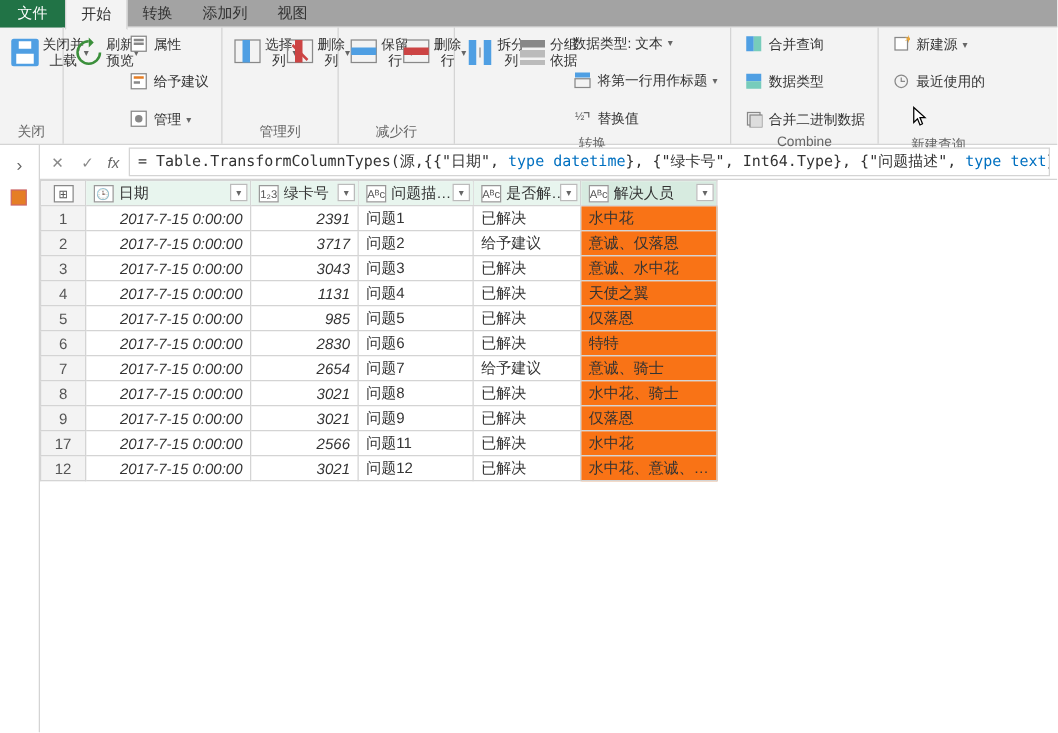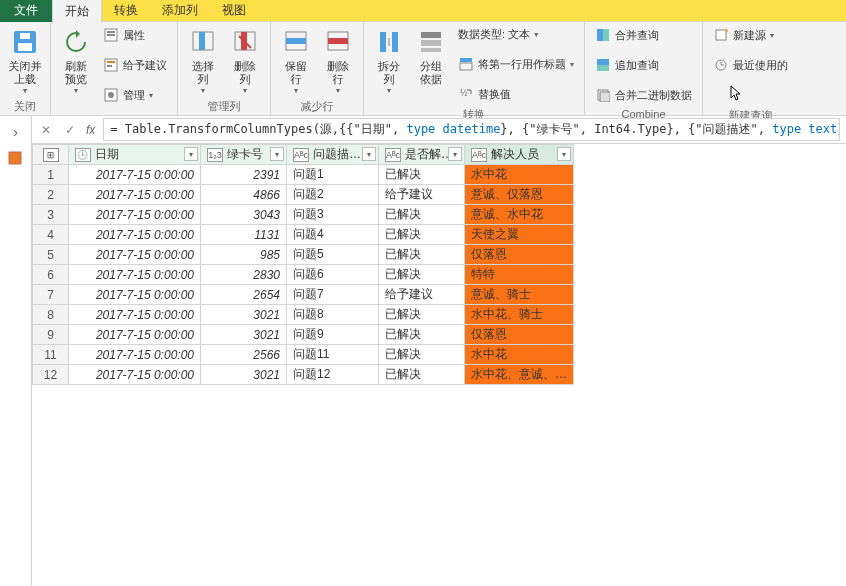--- a/index.html
+++ b/index.html
@@ -1,29 +1,29 @@
 <!DOCTYPE html>
 <html><head>
 <meta charset="utf-8">
 <style>
   * { box-sizing: border-box; margin: 0; padding: 0; }
   body { font-family: "Microsoft YaHei", "Segoe UI", sans-serif; font-size: 12px; background: #fff; color: #333; overflow: hidden; width: 846px; height: 586px; }
 
   
-  .ribbon-tabs { display: flex; align-items: center; height: 22px; background: #fde047; border-bottom: 1px solid #d4d4d4; }
+  .ribbon-tabs { display: flex; align-items: center; height: 22px; background: #a3a3a3; border-bottom: 1px solid #d4d4d4; }
   .ribbon-tab { padding: 3px 12px; font-size: 12px; cursor: pointer; }
   .ribbon-tab.file { background: #217346; color: #fff; padding: 3px 14px; }
   .ribbon-tab.active { background: #f3f3f3; border: 1px solid #d4d4d4; border-bottom: 1px solid #f3f3f3; margin-bottom: -1px; }
 
   
   .ribbon { display: flex; background: #f3f3f3; border-bottom: 1px solid #d4d4d4; height: 94px; }
   .ribbon-group { display: flex; flex-direction: column; border-right: 1px solid #d4d4d4; padding: 2px 4px 0; }
   .ribbon-group-body { display: flex; flex: 1; align-items: flex-start; }
   .ribbon-group-title { text-align: center; font-size: 11px; color: #666; padding: 2px 0; }
-  .big-btn { display: flex; flex-direction: column; align-items: center; justify-content: flex-start; width: 42px; padding: 2px 2px; cursor: pointer; }
+  .big-btn { display: flex; flex-direction: row; align-items: center; justify-content: flex-start; width: 42px; padding: 2px 2px; cursor: pointer; }
   .big-btn .icon-box { width: 32px; height: 32px; display: flex; align-items: center; justify-content: center; }
   .big-btn .label { font-size: 11px; text-align: center; line-height: 13px; margin-top: 2px; }
   .small-btns { display: flex; flex-direction: column; gap: 12px; padding: 2px 4px; }
   .small-btn { display: flex; align-items: center; gap: 4px; font-size: 11px; cursor: pointer; white-space: nowrap; padding: 1px 2px; }
   .small-btn .micon { width: 16px; height: 16px; display: inline-flex; align-items: center; justify-content: center; }
   .dd-arrow { font-size: 8px; color: #666; }
 
   
   .main-wrap { display: flex; height: calc(586px - 22px - 94px); }
   .left-bar { width: 32px; border-right: 1px solid #d4d4d4; display: flex; flex-direction: column; align-items: center; gap: 10px; padding-top: 8px; }
@@ -262,21 +262,21 @@
             </span>
           <span>合并查询</span>
         </div>
         <div class="small-btn">
           <span class="micon">
               <svg width="14" height="14">
                 <rect x="1" y="1" width="12" height="6" fill="#4f9fe3"></rect>
                 <rect x="1" y="7" width="12" height="6" fill="#7cb"></rect>
               </svg>
             </span>
-          <span>追加查询</span>
+          <span>数据类型</span>
         </div>
         <div class="small-btn">
           <span class="micon">
               <svg width="14" height="14">
                 <rect x="2" y="2" width="10" height="10" fill="none" stroke="#888"></rect>
                 <rect x="4" y="4" width="10" height="10" fill="#ddd" stroke="#888"></rect>
               </svg>
             </span>
           <span>合并二进制数据</span>
         </div>
@@ -386,21 +386,21 @@
               <td class="rowhdr">1</td>
               <td class="date">2017-7-15 0:00:00</td>
               <td class="num">2391</td>
               <td>问题1</td>
               <td>已解决</td>
               <td class="person">水中花</td>
             </tr>
             <tr>
               <td class="rowhdr">2</td>
               <td class="date">2017-7-15 0:00:00</td>
-              <td class="num">4866</td>
+              <td class="num">3717</td>
               <td>问题2</td>
               <td>给予建议</td>
               <td class="person">意诚、仅落恩</td>
             </tr>
             <tr>
               <td class="rowhdr">3</td>
               <td class="date">2017-7-15 0:00:00</td>
               <td class="num">3043</td>
               <td>问题3</td>
               <td>已解决</td>
@@ -448,21 +448,21 @@
             </tr>
             <tr>
               <td class="rowhdr">9</td>
               <td class="date">2017-7-15 0:00:00</td>
               <td class="num">3021</td>
               <td>问题9</td>
               <td>已解决</td>
               <td class="person">仅落恩</td>
             </tr>
             <tr>
-              <td class="rowhdr">11</td>
+              <td class="rowhdr">17</td>
               <td class="date">2017-7-15 0:00:00</td>
               <td class="num">2566</td>
               <td>问题11</td>
               <td>已解决</td>
               <td class="person">水中花</td>
             </tr>
             <tr>
               <td class="rowhdr">12</td>
               <td class="date">2017-7-15 0:00:00</td>
               <td class="num">3021</td>

